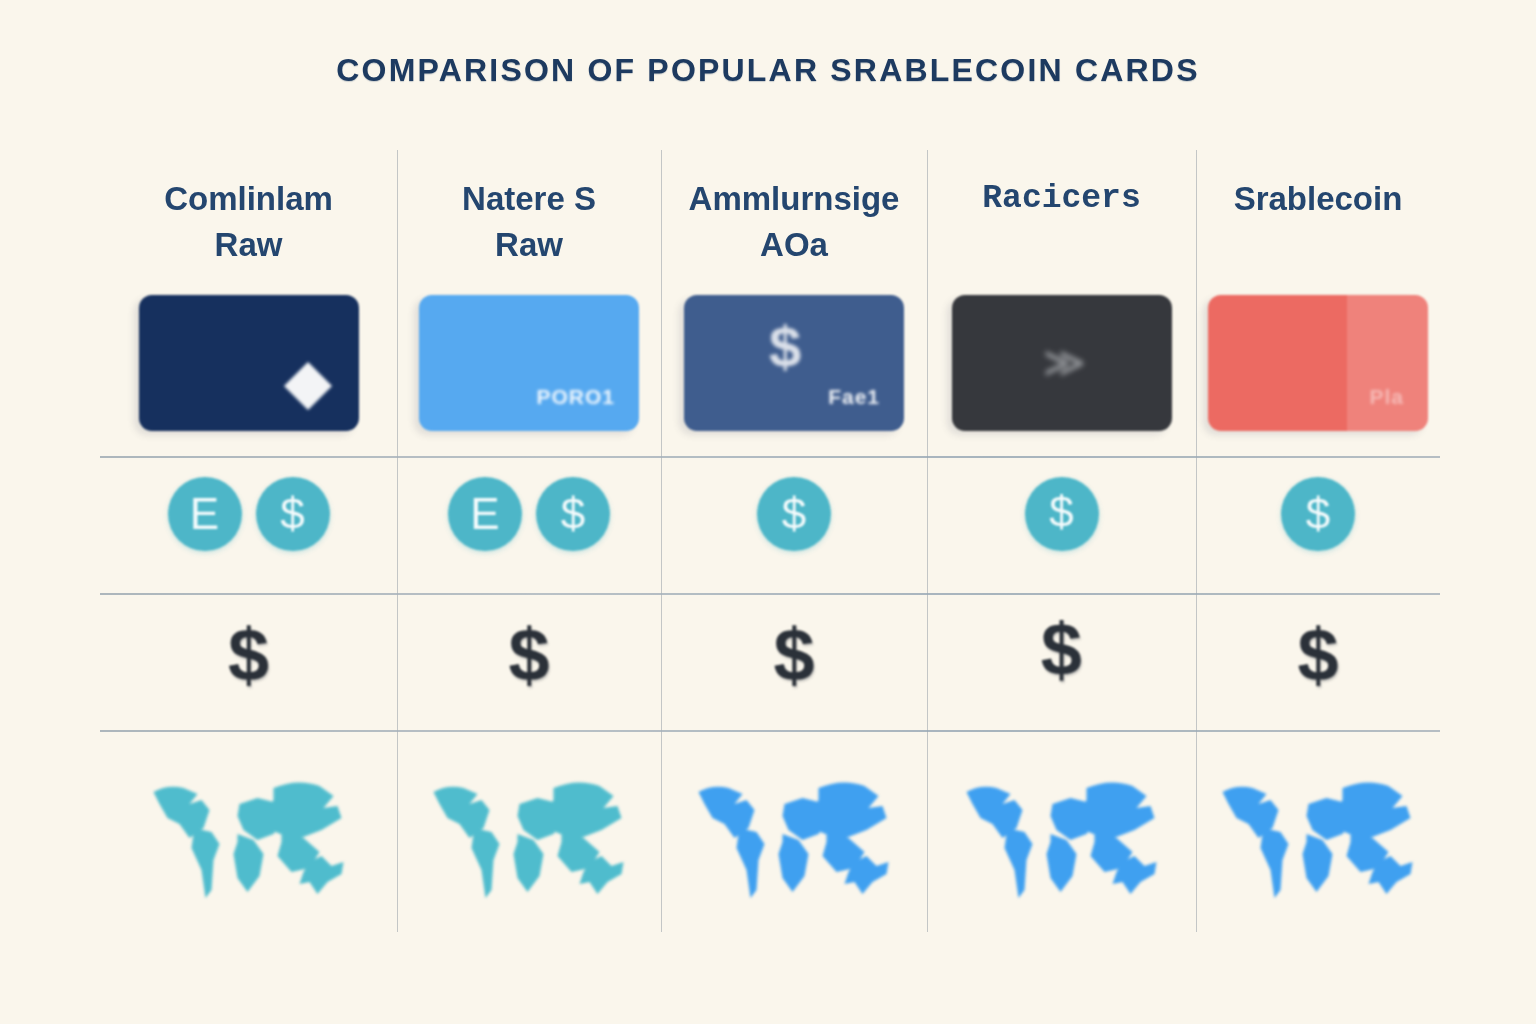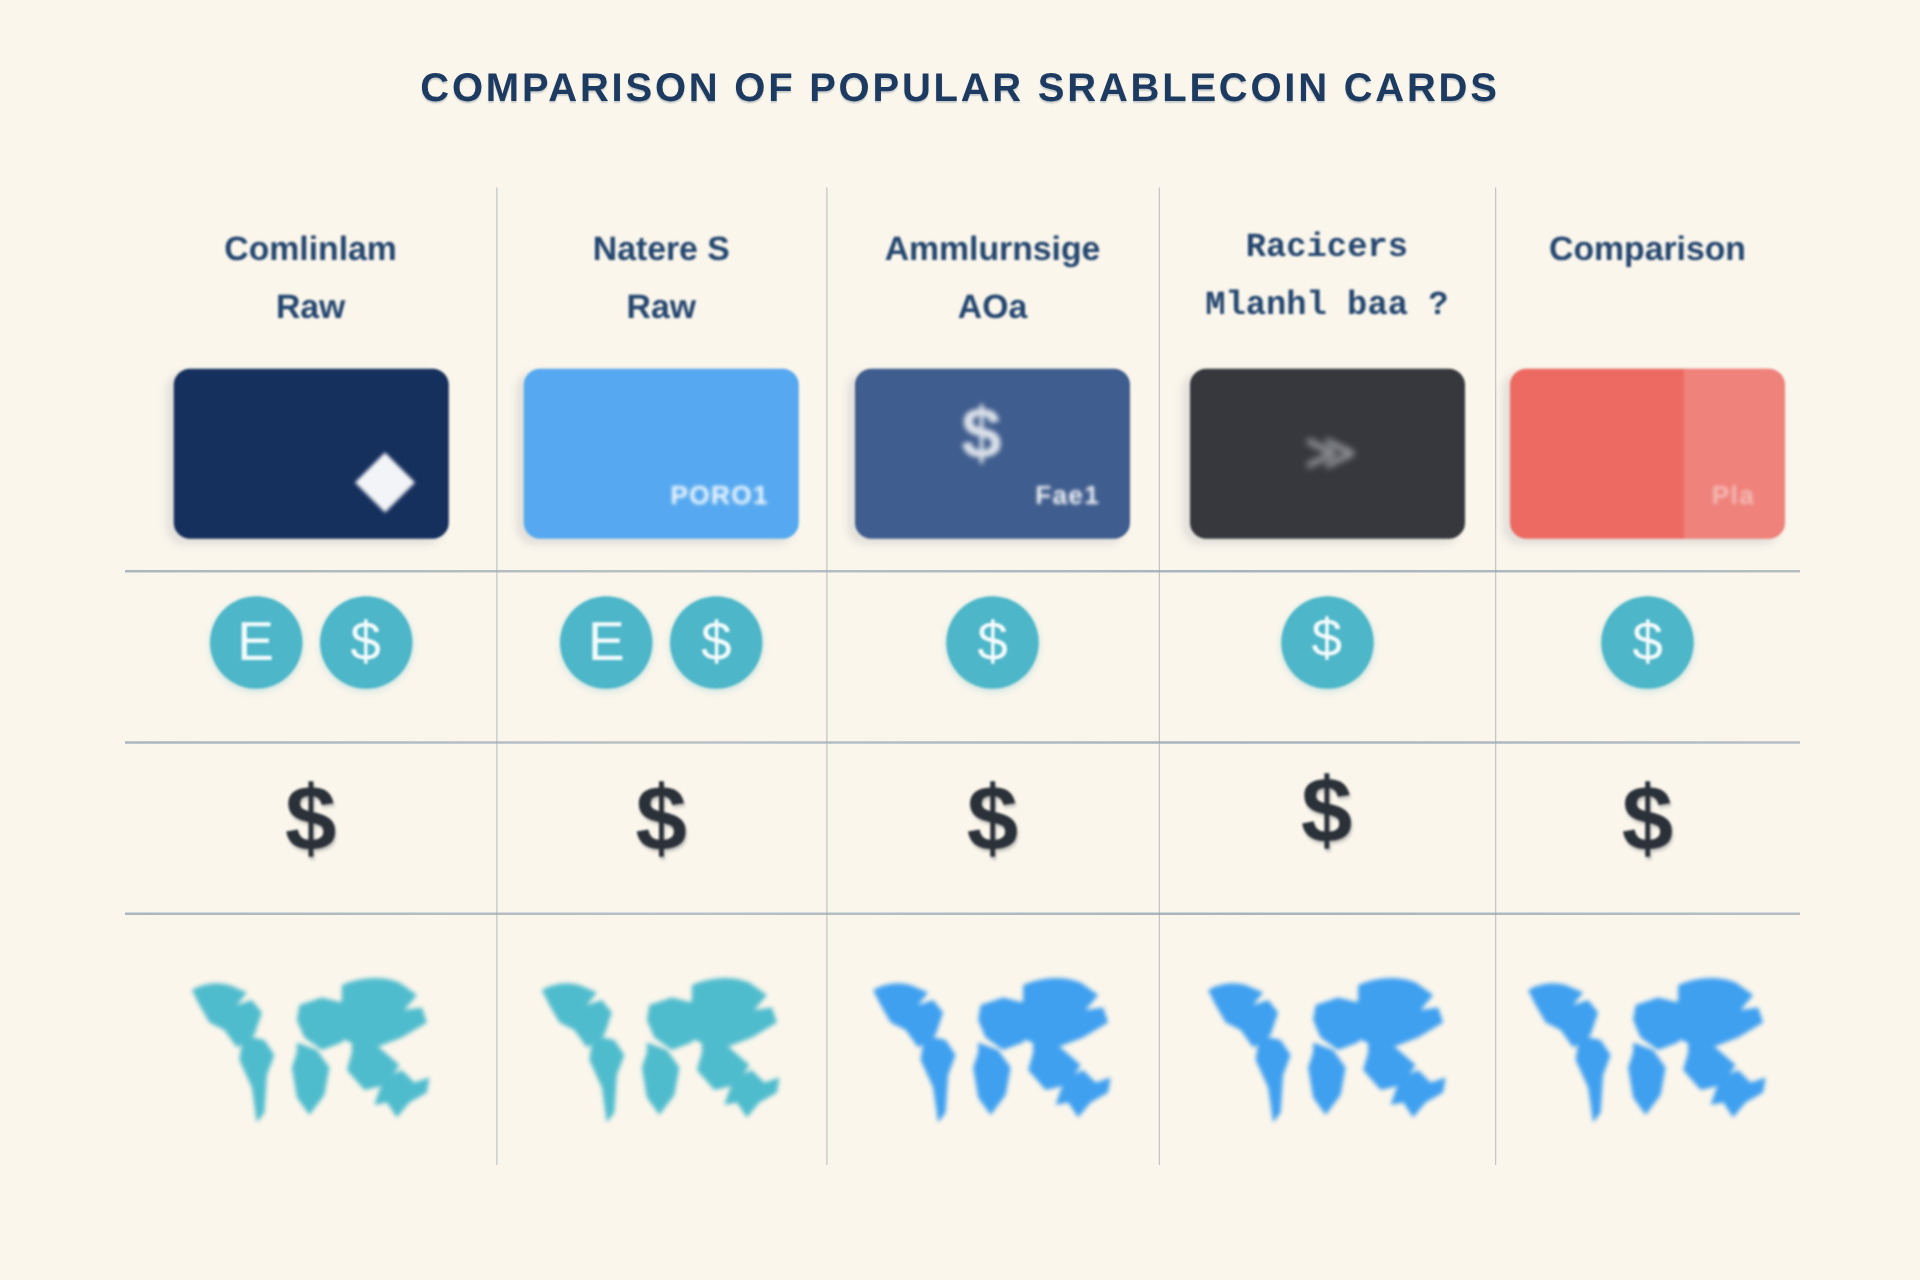--- a/index.html
+++ b/index.html
@@ -72,21 +72,21 @@
   .col-4 { left: 1096px; width: 244px; }
 
   
   .hdr {
     position: absolute;
     top: 26px;
     left: 0;
     width: 100%;
     text-align: center;
     color: #24466f;
-    font-size: 27px;
+    font-size: 33px;
     font-weight: 600;
     line-height: 46px;
     filter: blur(0.75px);
     padding: 0 8px;
     box-sizing: border-box;
   }
   .hdr .l2 { display: block; }
 
   
   .card {
@@ -302,21 +302,20 @@
           <path d="M140 62 l22 6 16 14 -10 16 -18 4 -14 -16 4 -14z"></path>
           <path d="M168 92 l12 -6 10 10 12 -4 -2 12 -14 8 -10 12 -8 -12 -10 2 4 -12 6 -10z"></path>
         </g>
       </svg>
     </div>
   </div>
 
   <div class="col col-3">
     <div class="hdr">
       <span>Racicers</span>
-      <span class="l2">Mlanhl baa ?</span>
     </div>
     <div class="card" style="background:#36383d">
       <div class="card-chevrons">≫</div>
     </div>
     <div class="coins">
       <div class="coin">$</div>
     </div>
     <div class="dollar-cell">$</div>
     <div class="map-cell">
       <svg viewBox="0 0 215 130">
@@ -328,21 +327,21 @@
           <path d="M132 18 q24 -10 46 -2 l14 10 -10 12 14 -2 4 12 -20 12 -26 10 -20 -8 -10 -18 8 -14z"></path>
           <path d="M140 62 l22 6 16 14 -10 16 -18 4 -14 -16 4 -14z"></path>
           <path d="M168 92 l12 -6 10 10 12 -4 -2 12 -14 8 -10 12 -8 -12 -10 2 4 -12 6 -10z"></path>
         </g>
       </svg>
     </div>
   </div>
 
   <div class="col col-4">
     <div class="hdr">
-      <span>Comparison</span>
+      <span>Srablecoin</span>
     </div>
     <div class="card" style="background:#ec6a62">
       <div class="card-split"></div>
       <div class="card-mark" style="opacity:.45">Pla</div>
     </div>
     <div class="coins">
       <div class="coin">$</div>
     </div>
     <div class="dollar-cell">$</div>
     <div class="map-cell">

